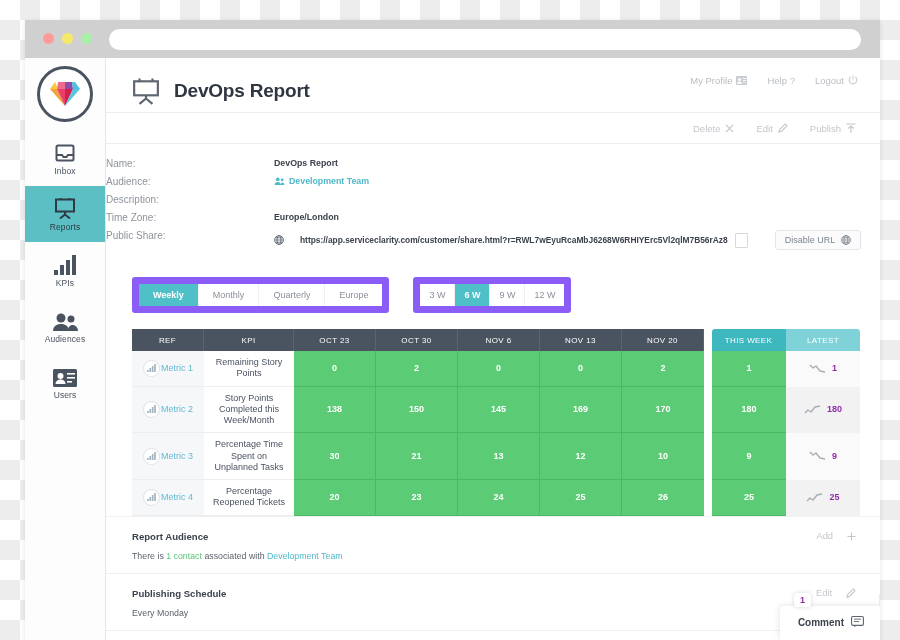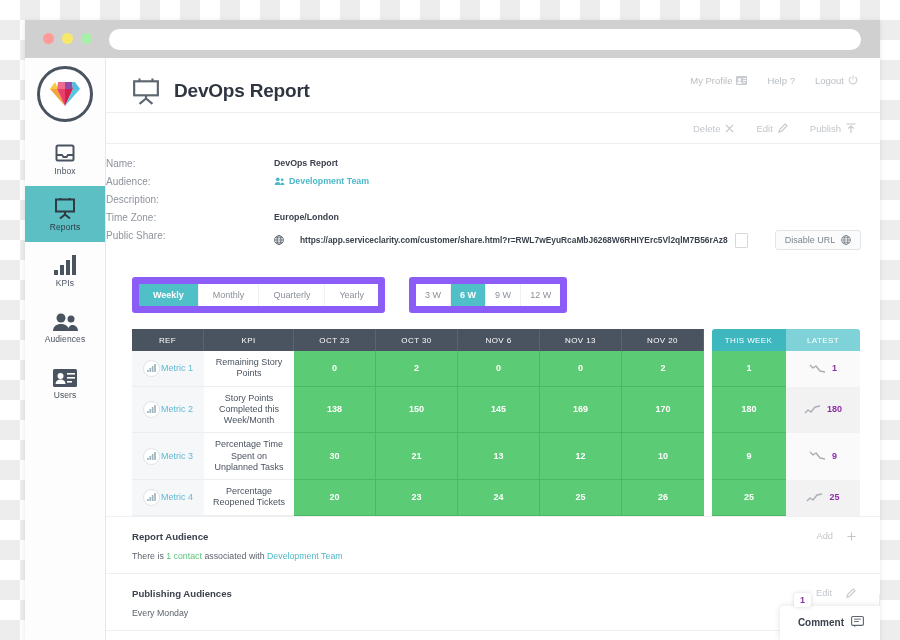--- a/index.html
+++ b/index.html
@@ -357,21 +357,21 @@
             </span>
           </div>
         </div>
       </div>
 
       <div class="toggles">
         <div class="seg" id="period-seg">
             <div class="on">Weekly</div>
             <div>Monthly</div>
             <div>Quarterly</div>
-            <div>Yearly</div>
+            <div>Europe</div>
           </div>
         <div class="seg small" id="range-seg">
             <div>3 W</div>
             <div class="on">6 W</div>
             <div>9 W</div>
             <div>12 W</div>
           </div>
       </div>
 
       <div class="tablewrap">
@@ -533,21 +533,21 @@
               </svg>
           </div>
         </div>
         <div class="secbody">
           <span>There is </span><a href="#">1 contact</a><span> associated with </span><a href="#" class="team"><span>Development Team</span></a>
         </div>
       </div>
 
       <div class="section">
         <div class="sechead">
-          <div class="sectitle">Publishing Audiences</div>
+          <div class="sectitle">Publishing Schedule</div>
           <div class="secaction">
             <span>Edit</span>
             <svg width="10" height="10" viewBox="0 0 11 11">
                 <path d="M1 10l1-3 6-6 2 2-6 6z" fill="none" stroke="#c2c6cb" stroke-width="1.2"></path>
               </svg>
           </div>
         </div>
         <div class="secbody">Every Monday</div>
       </div>
 

